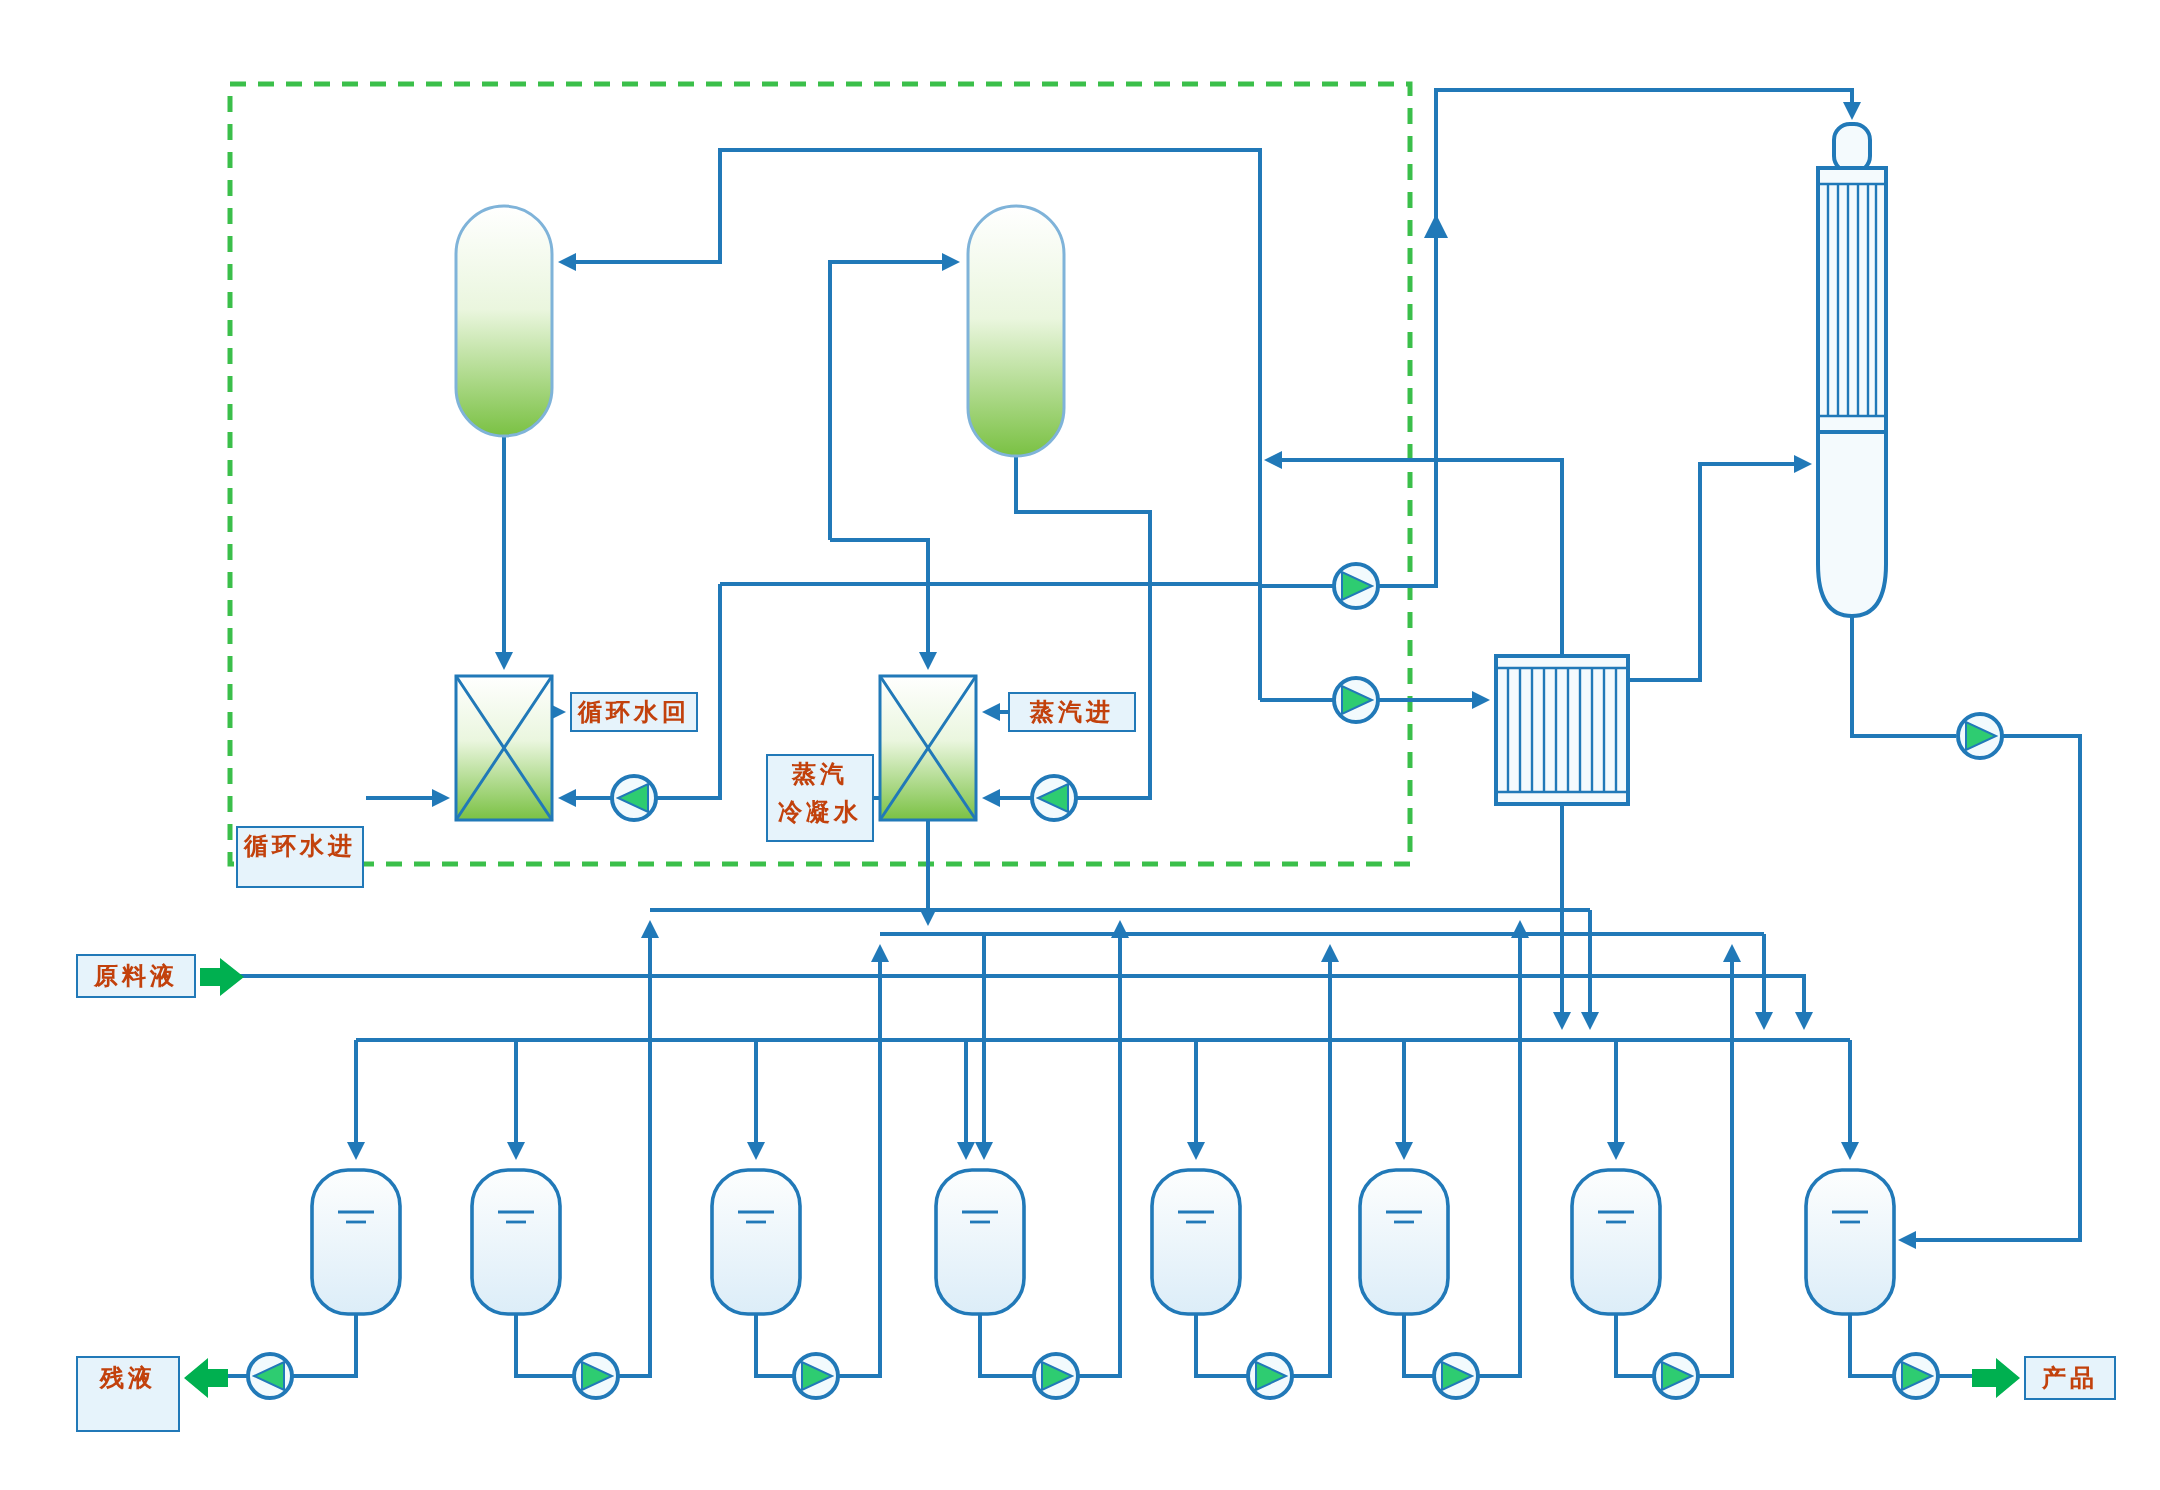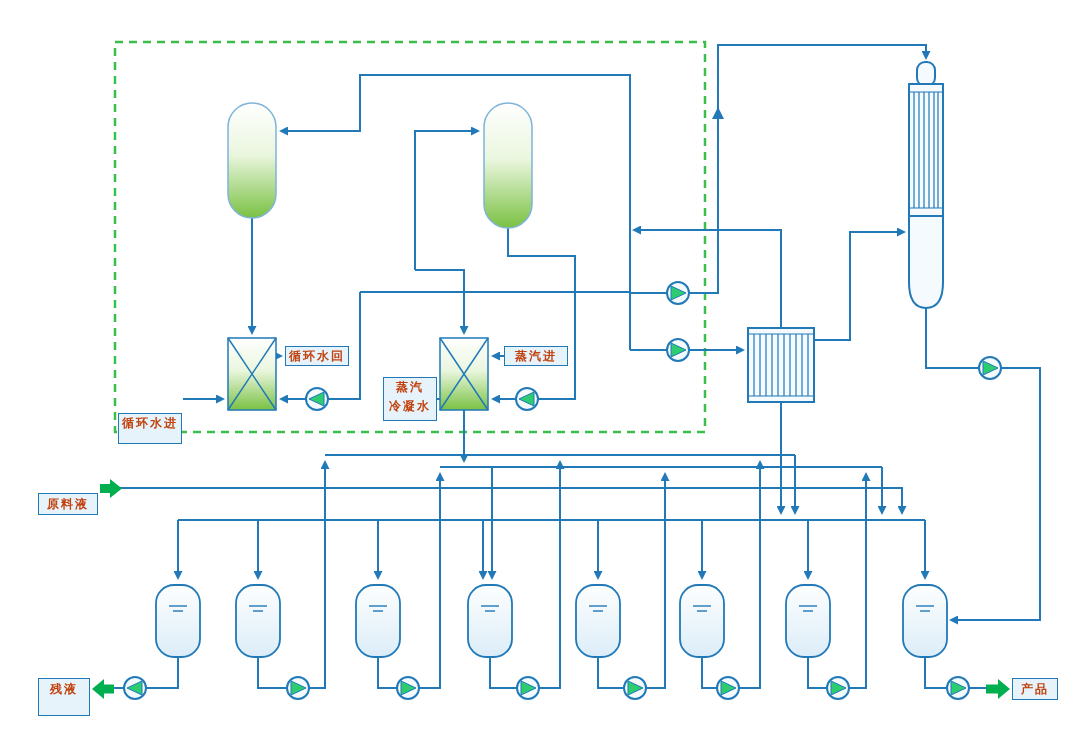--- a/index.html
+++ b/index.html
@@ -245,18 +245,18 @@
 
   <div class="lbl" style="left:118px; top:389px; width:64px; height:31px;margin-top:24px;">循环水进</div>
 
   <div class="lbl" style="left:504px; top:346px; width:64px; height:20px;">蒸汽进</div>
 
   <div class="lbl two" style="left:383px; top:377px; width:54px; height:44px;">
     <div>蒸汽</div>
     <div>冷凝水</div>
   </div>
 
-  <div class="lbl" style="left:38px; top:477px; width:60px; height:22px; line-height:20px;margin-top:16px;">原料液</div>
+  <div class="lbl" style="left:38px; top:477px; width:60px; height:22px; line-height:20px;">原料液</div>
 
   <div class="lbl" style="left:38px; top:678px; width:52px; height:38px; line-height:20px;">残液</div>
 
   <div class="lbl" style="left:1012px; top:678px; width:46px; height:22px; line-height:20px;">产品</div>
 </div>
 
 </body></html>

